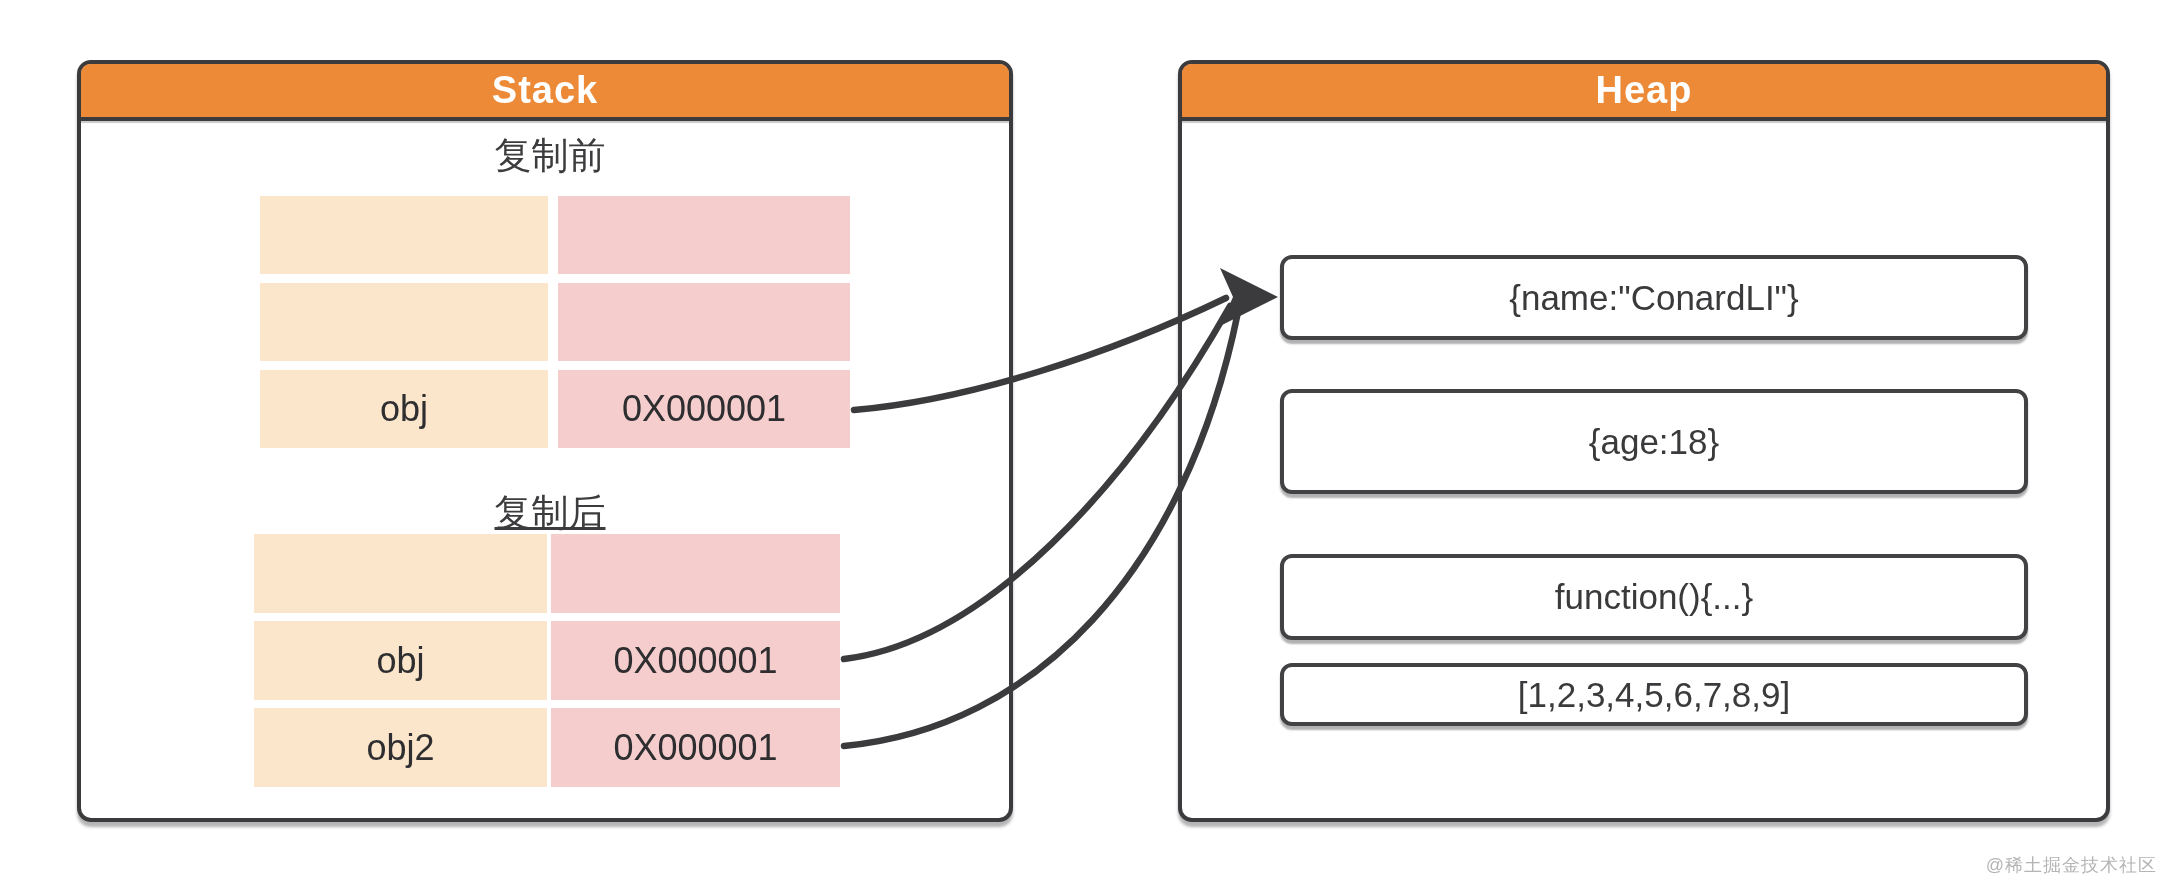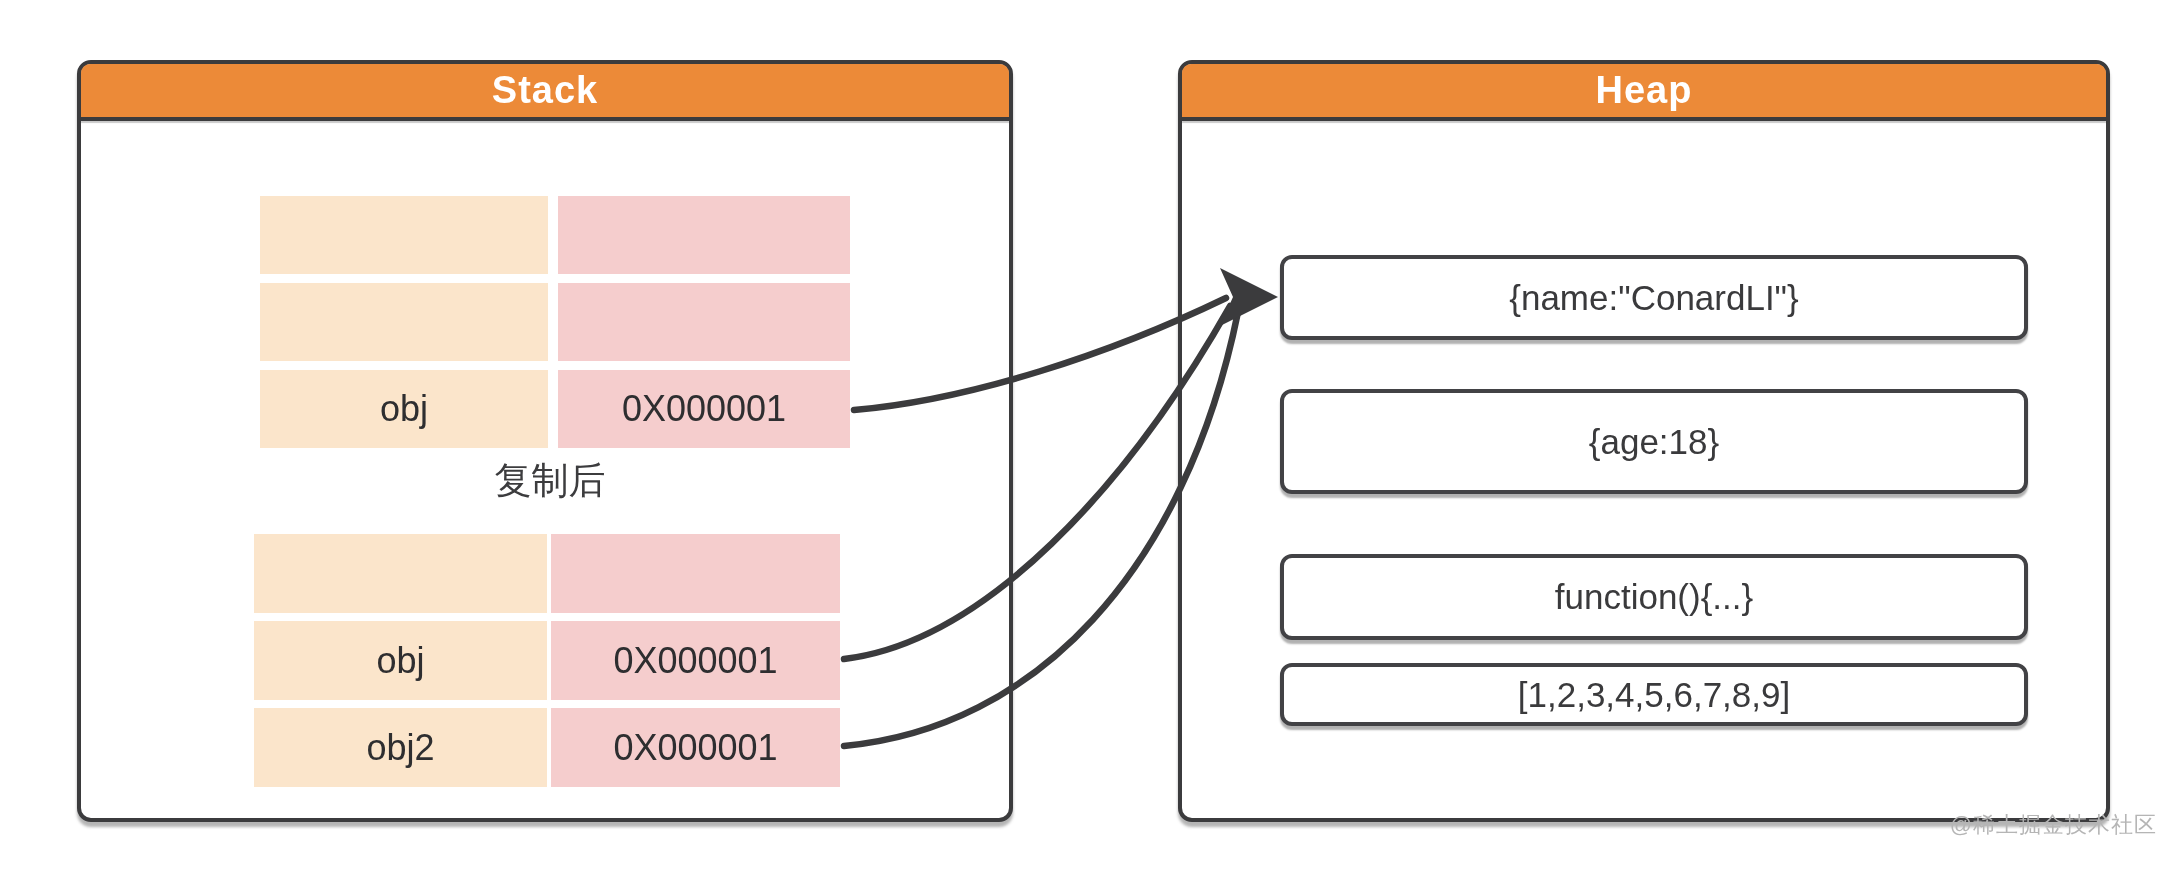--- a/index.html
+++ b/index.html
@@ -49,46 +49,47 @@
     font-size:35px;color:#3A3A3C;
   }
   .arrows{
     position:absolute;left:0;top:0;width:2177px;height:896px;
     z-index:5;pointer-events:none;
   }
   .arrows path.link{
     fill:none;stroke:var(--border-dark);stroke-width:6.5;stroke-linecap:round;
   }
   .watermark{
-    position:absolute;right:20px;top:810px;
-    font-size:22px;color:var(--watermark-gray);letter-spacing:1px;
+    position:absolute;right:20px;top:853px;
+    font-size:18px;color:var(--watermark-gray);letter-spacing:1px;
   }
 </style>
 </head>
 <body>
 
 <div class="canvas">
 
   <div class="panel" style="left:77px;top:60px;width:936px;height:762px;">
     <div class="panel-header">
       <span class="panel-title">Stack</span>
     </div>
   </div>
 
+  <div class="section-label" style="left:255px;top:131px;">复制前</div>
 
   <div class="cell name" style="left:260px;top:196px;width:288px;height:78px;"></div>
   <div class="cell addr" style="left:558px;top:196px;width:292px;height:78px;"></div>
 
   <div class="cell name" style="left:260px;top:283px;width:288px;height:78px;"></div>
   <div class="cell addr" style="left:558px;top:283px;width:292px;height:78px;"></div>
 
   <div class="cell name" style="left:260px;top:370px;width:288px;height:78px;">obj</div>
   <div class="cell addr" style="left:558px;top:370px;width:292px;height:78px;">0X000001</div>
 
-  <div class="section-label" style="left:255px;top:456px;">复制后</div>
+  <div class="section-label" style="left:255px;top:488px;text-decoration:underline;">复制后</div>
 
   <div class="cell name" style="left:254px;top:534px;width:293px;height:79px;"></div>
   <div class="cell addr" style="left:551px;top:534px;width:289px;height:79px;"></div>
 
   <div class="cell name" style="left:254px;top:621px;width:293px;height:79px;">obj</div>
   <div class="cell addr" style="left:551px;top:621px;width:289px;height:79px;">0X000001</div>
 
   <div class="cell name" style="left:254px;top:708px;width:293px;height:79px;">obj2</div>
   <div class="cell addr" style="left:551px;top:708px;width:289px;height:79px;">0X000001</div>
 

